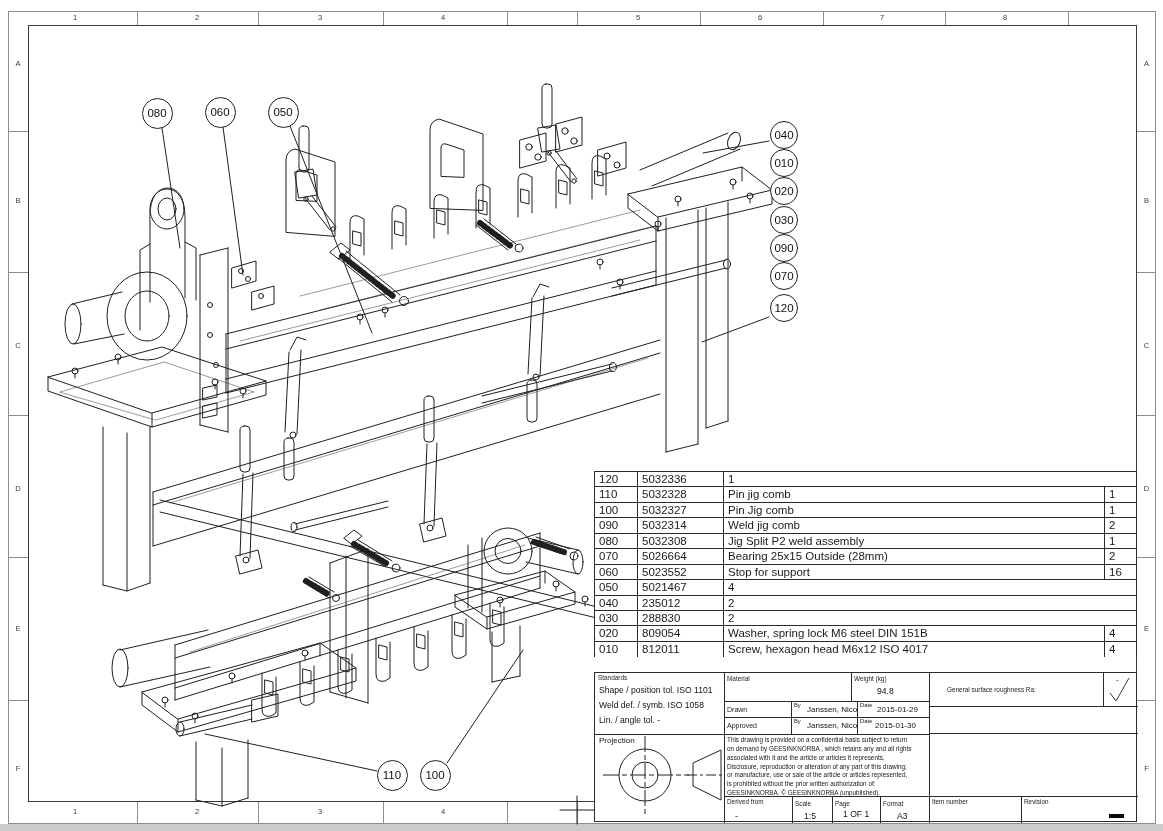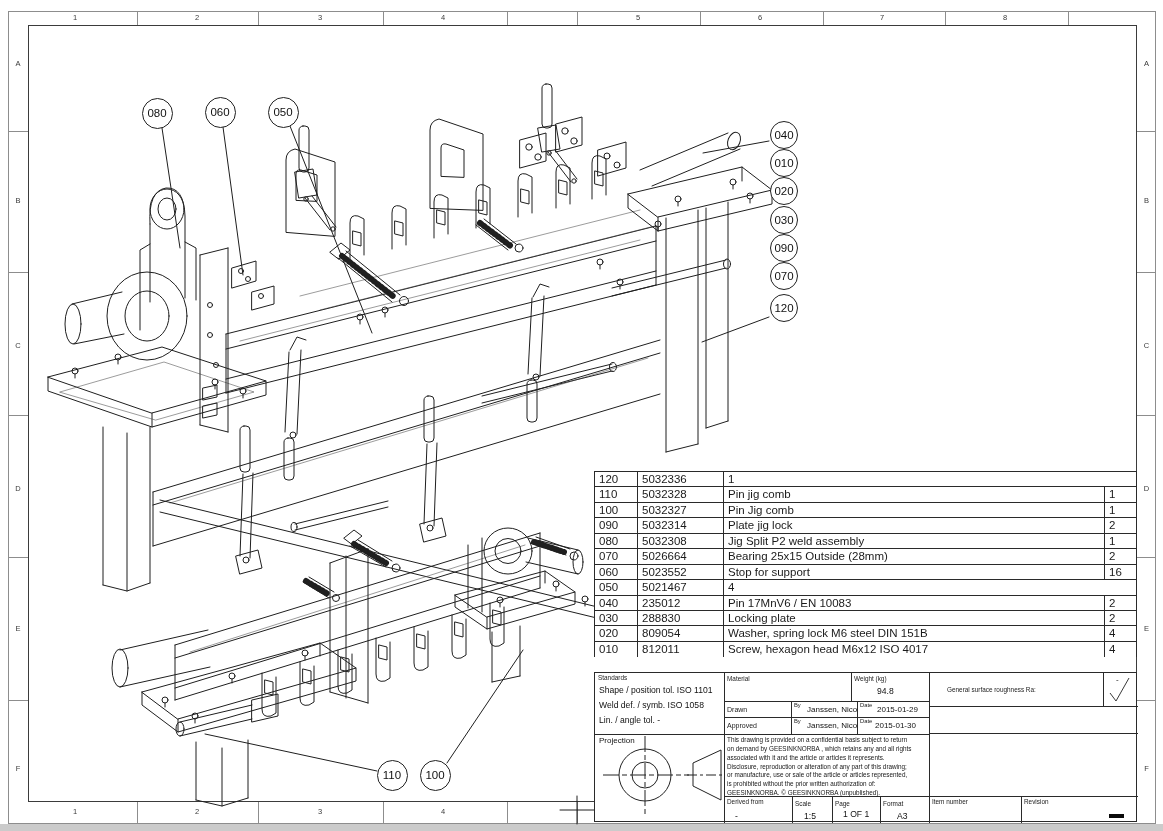--- a/index.html
+++ b/index.html
@@ -339,21 +339,21 @@
     </div>
     <div class="bom-row">
       <div class="bom-cell">100</div>
       <div class="bom-cell">5032327</div>
       <div class="bom-cell">Pin Jig comb</div>
       <div class="bom-cell">1</div>
     </div>
     <div class="bom-row">
       <div class="bom-cell">090</div>
       <div class="bom-cell">5032314</div>
-      <div class="bom-cell">Plate jig lock</div>
+      <div class="bom-cell">Weld jig comb</div>
       <div class="bom-cell">2</div>
     </div>
     <div class="bom-row">
       <div class="bom-cell">080</div>
       <div class="bom-cell">5032308</div>
       <div class="bom-cell">Jig Split P2 weld assembly</div>
       <div class="bom-cell">1</div>
     </div>
     <div class="bom-row">
       <div class="bom-cell">070</div>
@@ -368,27 +368,25 @@
       <div class="bom-cell">16</div>
     </div>
     <div class="bom-row">
       <div class="bom-cell">050</div>
       <div class="bom-cell">5021467</div>
       <div class="bom-cell">4</div>
     </div>
     <div class="bom-row">
       <div class="bom-cell">040</div>
       <div class="bom-cell">235012</div>
-      <div class="bom-cell">Pin 17MnV6 / EN 10083</div>
       <div class="bom-cell">2</div>
     </div>
     <div class="bom-row">
       <div class="bom-cell">030</div>
       <div class="bom-cell">288830</div>
-      <div class="bom-cell">Locking plate</div>
       <div class="bom-cell">2</div>
     </div>
     <div class="bom-row">
       <div class="bom-cell">020</div>
       <div class="bom-cell">809054</div>
       <div class="bom-cell">Washer, spring lock M6 steel DIN 151B</div>
       <div class="bom-cell">4</div>
     </div>
     <div class="bom-row">
       <div class="bom-cell">010</div>

